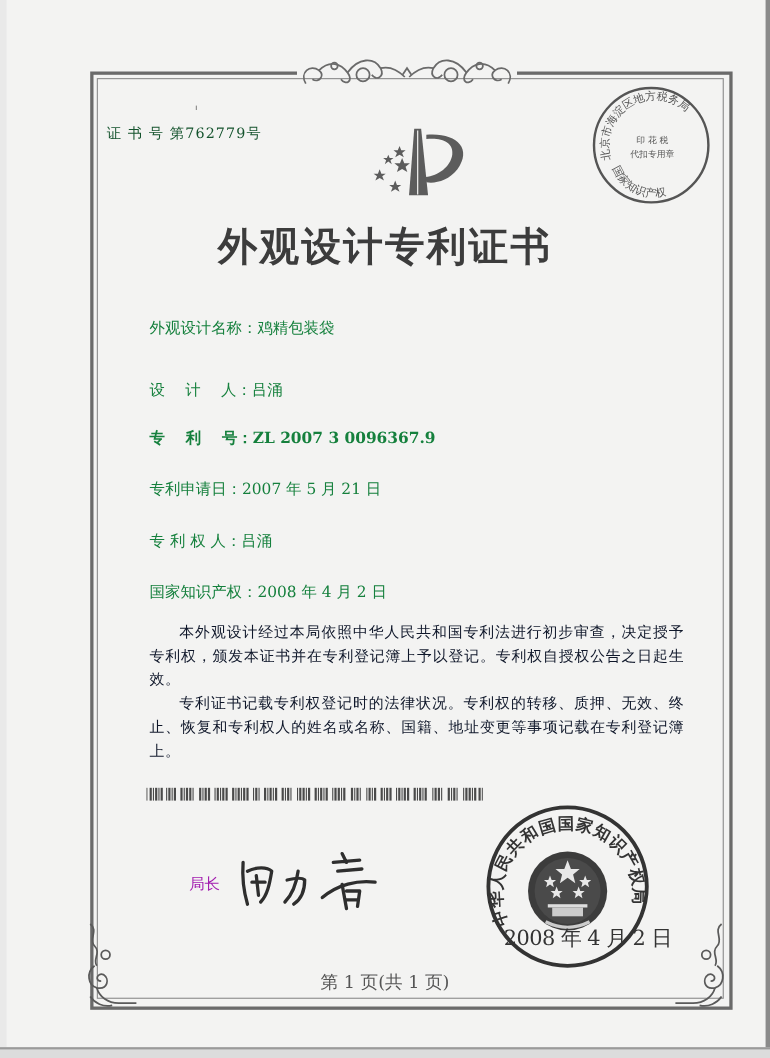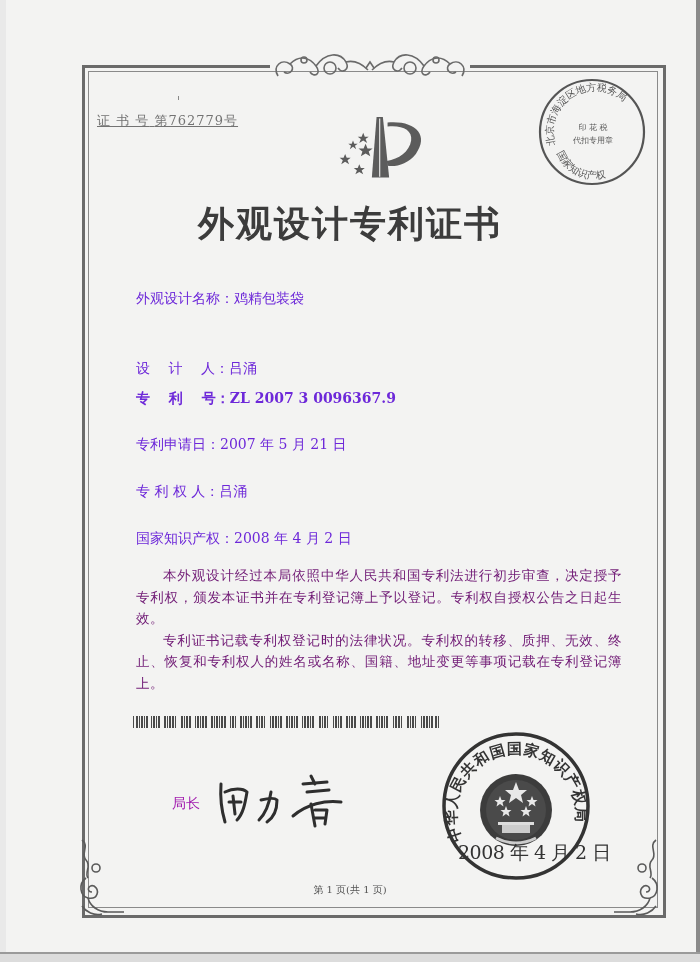--- a/index.html
+++ b/index.html
@@ -19,50 +19,49 @@
     .frame-outer {
       position: absolute; left: 82px; top: 65px; width: 578px; height: 847px;
       border: 3px solid #6a6a6a;
     }
     .frame-inner {
       position: absolute; left: 88px; top: 71px; width: 568px; height: 835px;
       border: 1px solid #8a8a8a;
     }
     .ornament { position: absolute; }
     .cert-no {
-      position: absolute; left: 97px; top: 112px; font-size: 13px; color:#737373;
+      position: absolute; left: 97px; top: 112px; font-size: 13px; color:#14532d;
       letter-spacing: 1px;
-      text-decoration: underline;
     }
     .logo { position: absolute; left: 320px; top: 110px; width: 110px; height: 80px; }
     .title {
       position: absolute; left: 0; width: 700px; top: 200px; text-align: center;
       font-family: "DejaVu Sans", "Liberation Sans", sans-serif;
       font-size: 36px; font-weight: bold; color:#3c3c3c; letter-spacing: 2px;
     }
     .field {
-      position: absolute; left: 136px; font-size: 14px; color: #6d28d9;
+      position: absolute; left: 136px; font-size: 14px; color: #15803d;
       font-family: "DejaVu Sans", "Liberation Sans", sans-serif;
     }
     .field .lbl { display:inline-block; letter-spacing: 0; }
     .field .val { font-family: "DejaVu Serif", "Liberation Serif", serif; }
     .para {
       position: absolute; left: 136px; width: 486px; font-size: 13.5px; line-height: 21.5px;
-      color: #701a75; text-align: justify; letter-spacing: 0.5px;
+      color: #0f172a; text-align: justify; letter-spacing: 0.5px;
     }
     .para p { margin: 0; text-indent: 2em; }
     .barcode { position: absolute; left: 133px; top: 716px; width: 306px; height: 12px; }
     .director { position: absolute; left: 172px; top: 795px; font-size: 14px;
       font-family: "DejaVu Sans", "Liberation Sans", sans-serif; color:#a21caf; }
     .signature { position: absolute; left: 215px; top: 770px; width: 130px; height: 60px; }
     .seal-top { position: absolute; left: 535px; top: 75px; width: 115px; height: 115px; }
     .seal-main { position: absolute; left: 440px; top: 730px; width: 152px; height: 152px; }
     .seal-date { position: absolute; left: 458px; top: 840px; font-size: 19px; color:#333;
       font-family: "DejaVu Serif", "Liberation Serif", serif; letter-spacing:-0.5px; }
-    .page-no { position: absolute; left: 0; width: 700px; top: 883px; text-align:center; font-size: 10px; color:#555;}
+    .page-no { position: absolute; left: 0; width: 700px; top: 883px; text-align:center; font-size: 16px; color:#555;}
     .tick { position:absolute; left:178px; top:96px; width:1px; height:4px; background:#888; }
   </style>
 </head>
 <body>
 
 <div class="paper"></div>
 <div class="rightedge"></div>
 <div class="bottomedge"></div>
 
 <div class="frame-outer"></div>
@@ -136,21 +135,21 @@
   <text font-size="10" fill="#555" font-family="DejaVu Serif, serif"><textPath href="#arcBot">国家知识产权</textPath></text>
   <text x="58" y="55" font-size="8" fill="#555" text-anchor="middle" font-family="DejaVu Serif, serif">印 花 税</text>
   <text x="58" y="68" font-size="8" fill="#555" text-anchor="middle" font-family="DejaVu Serif, serif">代扣专用章</text>
 </svg>
 
 <div class="title">外观设计专利证书</div>
 
 <div class="field" style="top:290px;">
   <span class="lbl">外观设计名称：</span><span class="val">鸡精包装袋</span>
 </div>
-<div class="field" style="top:360px;text-align:center;">
+<div class="field" style="top:346px;text-align:center;">
   <span class="lbl">设　 计　 人：</span><span class="val">吕涌</span>
 </div>
 <div class="field" style="top:390px;font-weight:bold;">
   <span class="lbl">专　 利　 号：</span><span class="val">ZL 2007 3 0096367.9</span>
 </div>
 <div class="field" style="top:436px;">
   <span class="lbl">专利申请日：</span><span class="val">2007 年 5 月 21 日</span>
 </div>
 <div class="field" style="top:483px;">
   <span class="lbl">专 利 权 人：</span><span class="val">吕涌</span>

